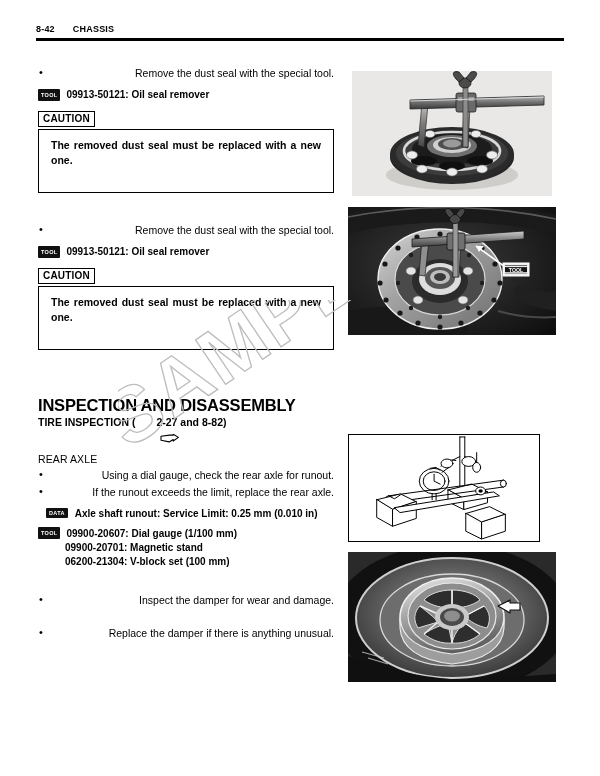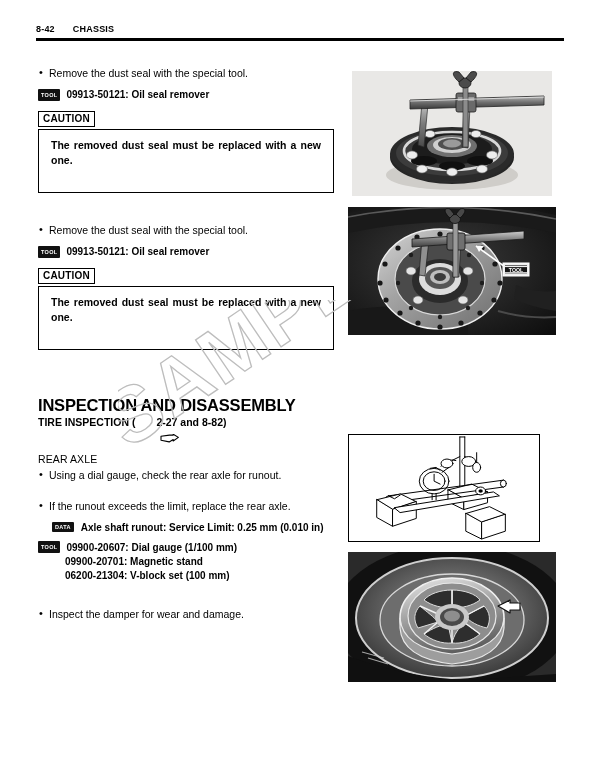--- a/index.html
+++ b/index.html
@@ -51,20 +51,21 @@
     top: 66px;
     width: 296px;
   }
 
   .step-line {
     font-size: 10.5px;
     line-height: 14px;
     margin: 0 0 8px 0;
     padding-left: 11px;
     position: relative;
+    text-align: right;
   }
   .step-line::before {
     content: "\2022";
     position: absolute;
     left: 1px;
     top: -1px;
     font-size: 11px;
   }
 
   .tool-line {
@@ -159,21 +160,21 @@
     font-size: 10.5px;
     font-weight: normal;
     line-height: 14px;
     margin: 0 0 2px 0;
     letter-spacing: 0.1px;
   }
   .data-line {
     display: flex;
     align-items: center;
     gap: 7px;
-    margin: 8px 0 7px 14px;
+    margin: 8px 0 7px 8px;
   }
   .data-text {
     font-size: 10px;
     font-weight: bold;
     line-height: 13px;
   }
 
   
   .figure {
     position: absolute;
@@ -250,40 +251,41 @@
         </svg>
       </span>
       <span>2-27 and 8-82)</span>
     </div>
 
 
     <div style="height:22px"></div>
 
     <div>
       <h2 class="subsection-title">REAR AXLE</h2>
-      <p class="step-line" style="margin-bottom:17px">Using a dial gauge, check the rear axle for runout.</p>
+      <p class="step-line" style="margin-bottom:3px">Using a dial gauge, check the rear axle for runout.</p>
       <p class="step-line" style="margin-bottom:3px">If the runout exceeds the limit, replace the rear axle.</p>
 
       <div class="data-line">
         <span class="badge">DATA</span>
         <span class="data-text">Axle shaft runout: Service Limit: 0.25 mm (0.010 in)</span>
       </div>
 
       <div class="tool-line" style="margin-bottom:1px">
         <span class="badge tool-badge">TOOL</span>
         <span class="tool-text">09900-20607: Dial gauge (1/100 mm)</span>
       </div>
       <div class="tool-sub">09900-20701: Magnetic stand</div>
       <div class="tool-sub">06200-21304: V-block set (100 mm)</div>
     </div>
 
     <div style="height:24px"></div>
 
     <div>
       <p class="step-line" style="margin-bottom:19px">Inspect the damper for wear and damage.</p>
+      <p class="step-line" style="margin-bottom:3px">Replace the damper if there is anything unusual.</p>
     </div>
   </div>
 
   <div class="figure" style="left:352px; top:71px; width:200px; height:125px;">
     <svg class="photo" viewBox="0 0 200 125" preserveAspectRatio="none">
       <defs>
         <radialGradient id="hubG" cx="50%" cy="55%" r="62%">
           <stop offset="0%" stop-color="#5a5a5a"></stop>
           <stop offset="45%" stop-color="#3b3b3b"></stop>
           <stop offset="100%" stop-color="#121212"></stop>

